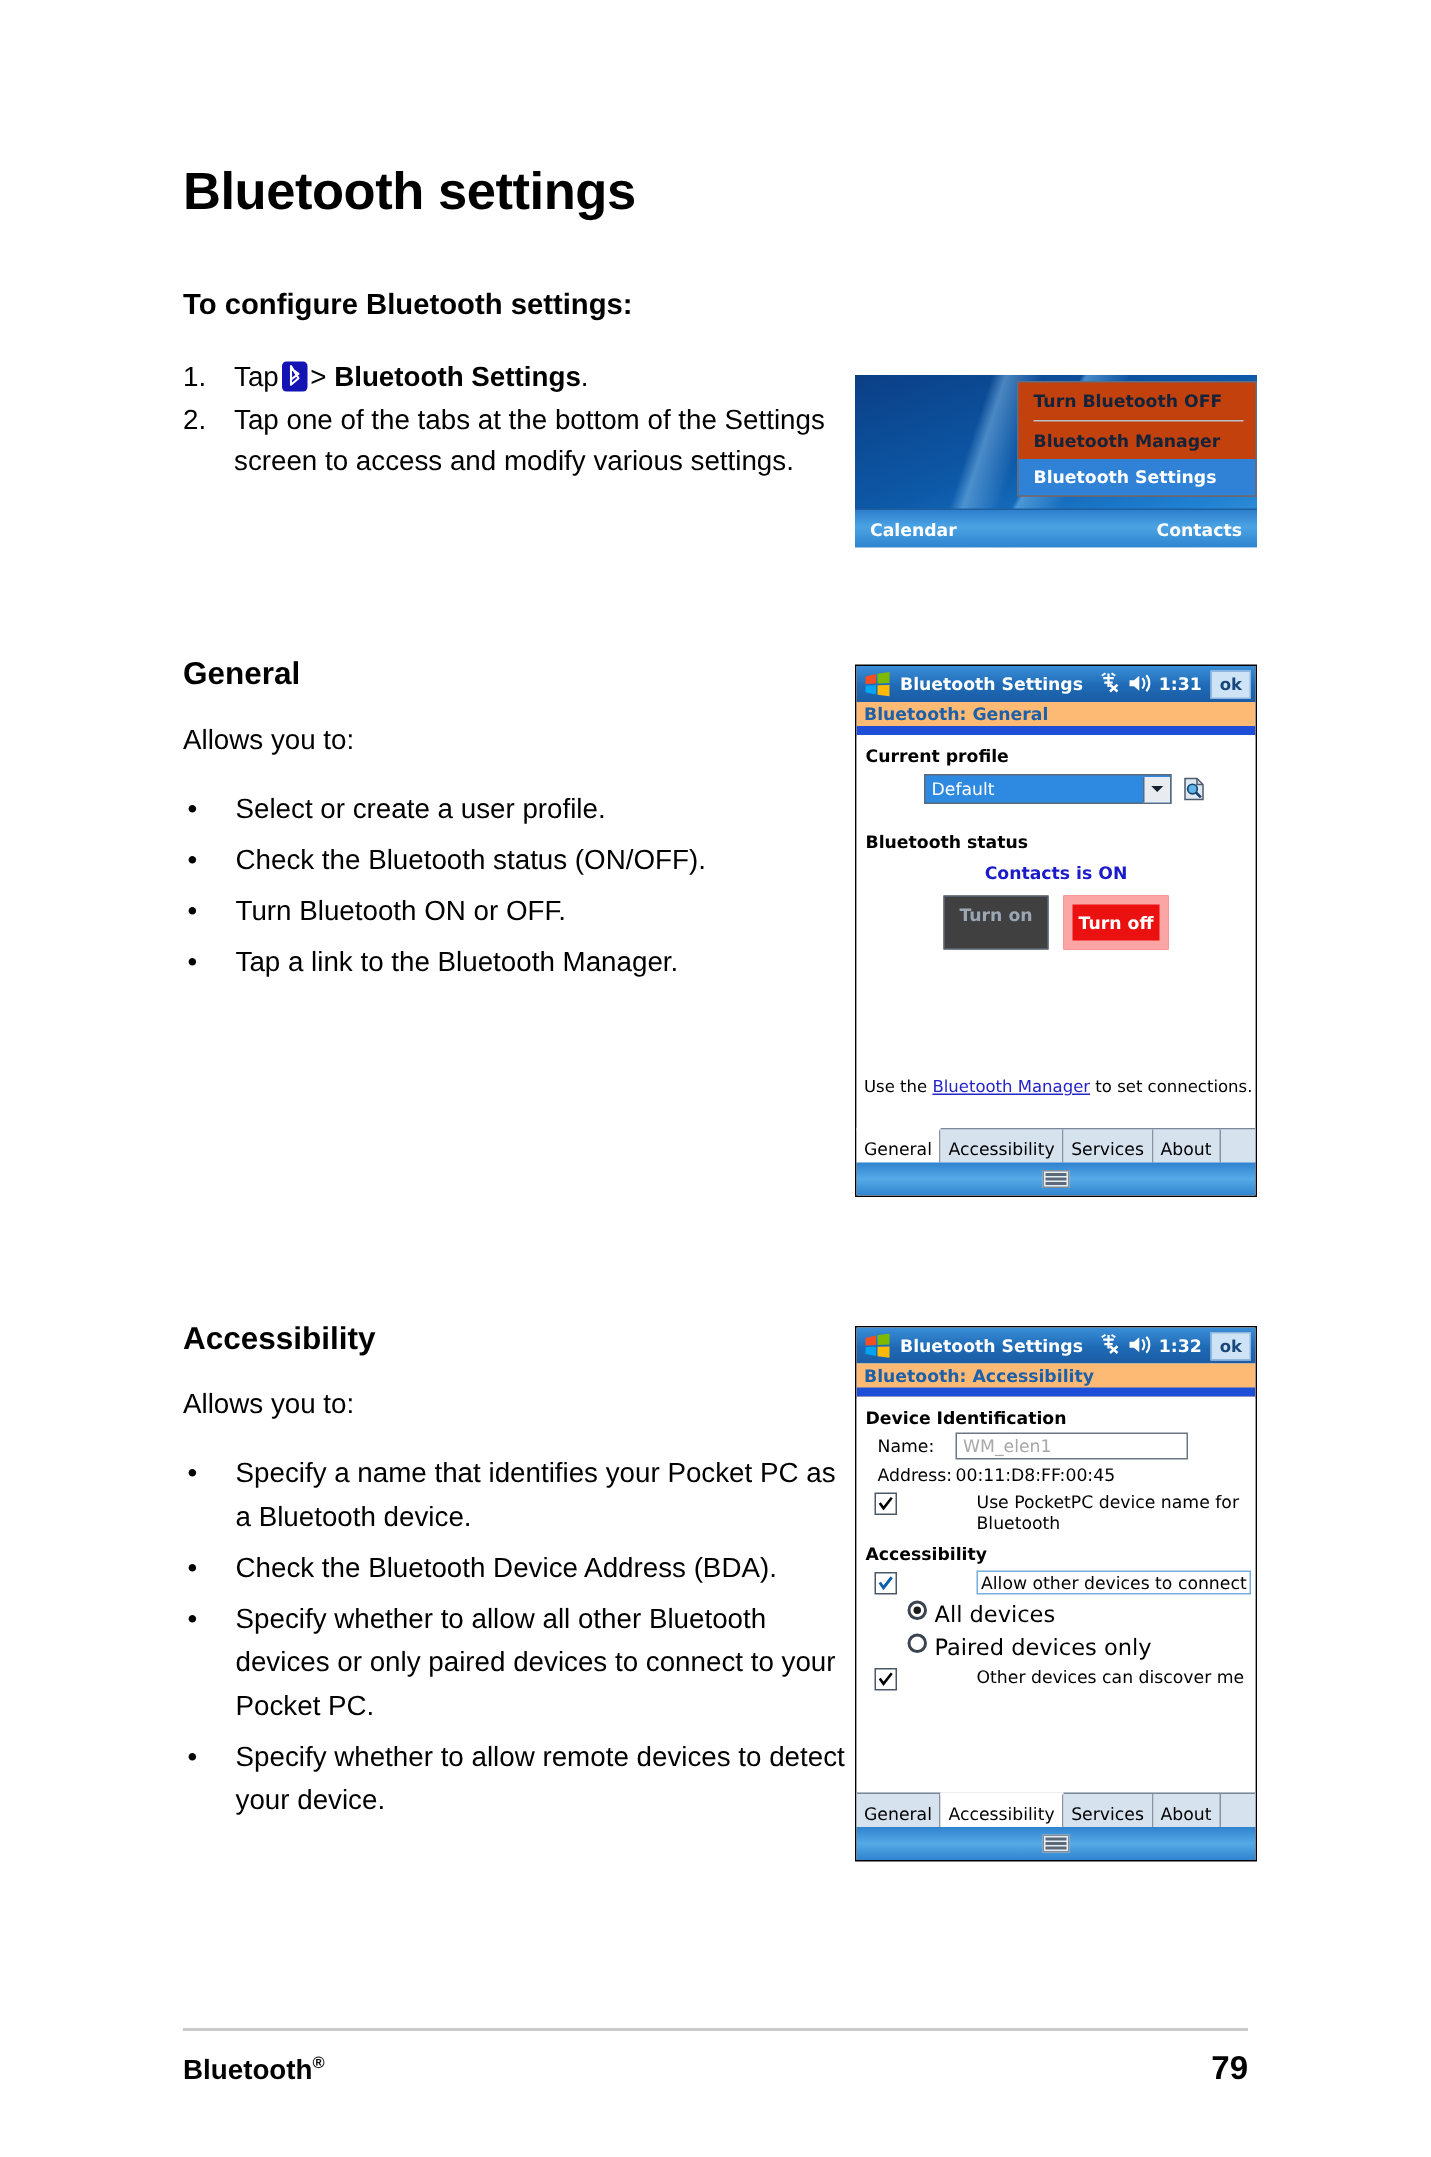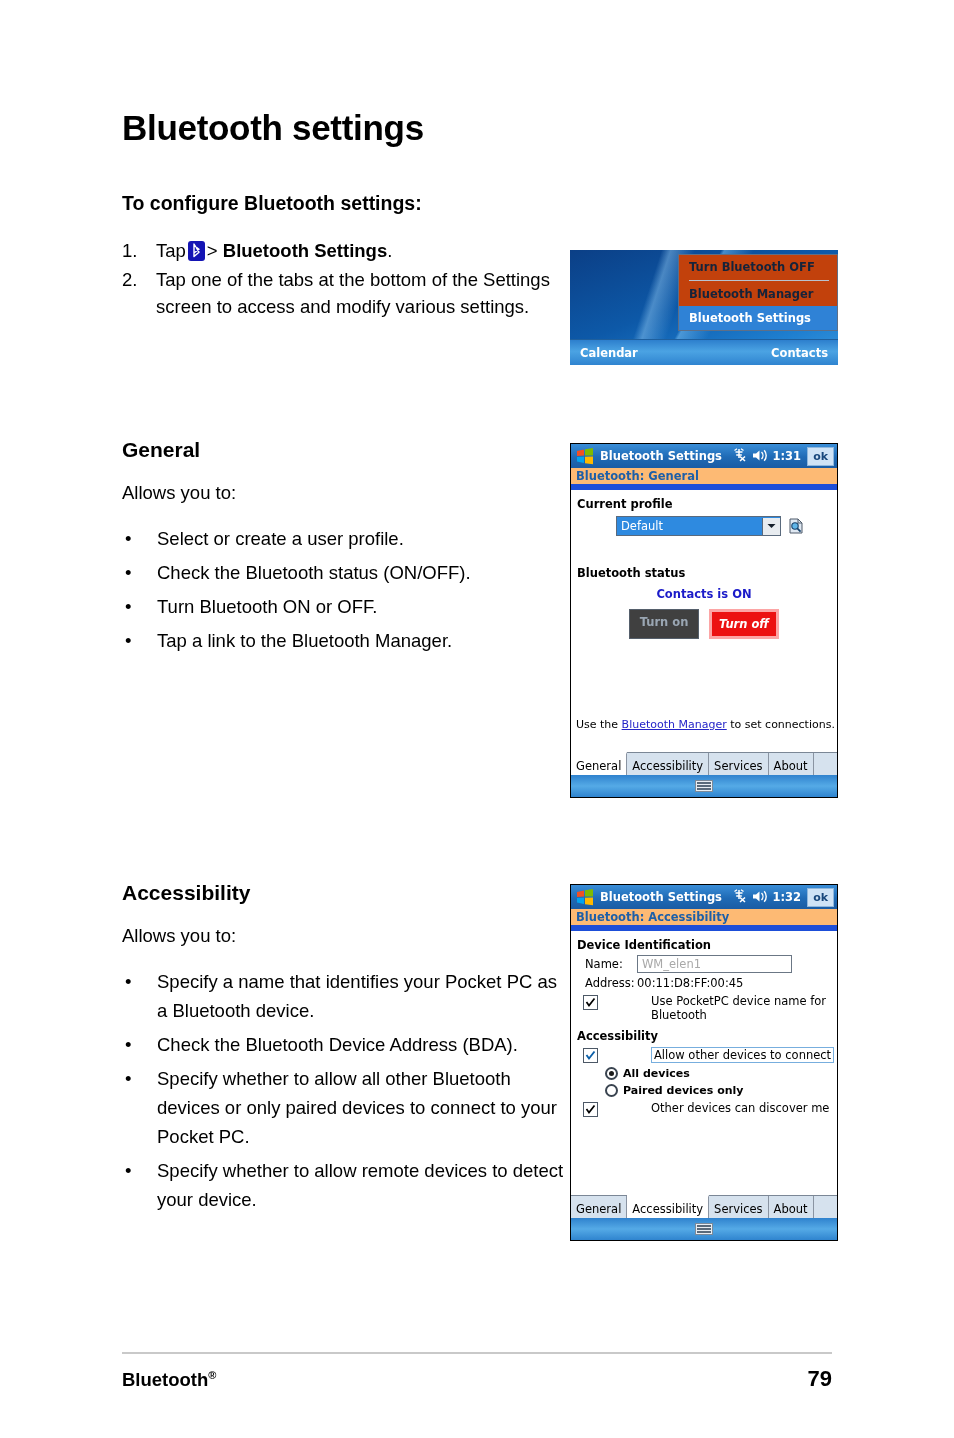--- a/index.html
+++ b/index.html
@@ -329,23 +329,22 @@
     text-align: center;
     box-sizing: border-box;
   }
   .btn.disabled {
     background: #404040;
     border: 1px solid #555f6b;
     color: #9aa6b3;
   }
   .btn.danger {
     background: #ec1111;
-    border: 3px solid #fca5a5;
+    border: 6px solid #fca5a5;
     color: #ffffff;
-    font-style: italic;
   }
 
   .hint-line {
     position: absolute;
     left: 0; right: 0;
     bottom: 66px;
     font-size: 11px;
     color: #000000;
     padding-left: 5px;
     white-space: nowrap;
@@ -440,24 +439,22 @@
   }
   .checkbox svg { position: absolute; left: 1px; top: 1px; }
   .chk-text { line-height: 14px; }
   .chk-text.highlight {
     background: #ffffff;
     border: 1px solid #77aede;
     padding: 0 2px;
   }
   .radio-row {
     display: flex;
-    align-items: center;
-    font-size: 11px;
+    font-size: 15px;
     padding: 4px 0 0 34px;
-    font-weight: bold;
   }
   .radio {
     width: 13px; height: 13px;
     border: 2px solid #3a4450;
     border-radius: 50%;
     background: #ffffff;
     margin-right: 5px;
     flex: 0 0 auto;
     position: relative;
     box-sizing: border-box;
@@ -589,21 +586,21 @@
         <span class="search-icon-btn">
           <svg width="18" height="18" viewBox="0 0 18 18">
             <path d="M3 2 L11 2 L15 6 L15 16 L3 16 Z" fill="#dfe8f2" stroke="#4e5b6b" stroke-width="1"></path>
             <path d="M11 2 L11 6 L15 6" fill="none" stroke="#4e5b6b" stroke-width="1"></path>
             <circle cx="8" cy="9" r="3.2" fill="#5fb5e8" stroke="#17436d" stroke-width="1.1"></circle>
             <path d="M10.3 11.3 L13.6 14.6" stroke="#17436d" stroke-width="1.8"></path>
           </svg>
         </span>
       </div>
 
-      <div class="grp-label" style="padding-top:18px;margin-top:12px;">Bluetooth status</div>
+      <div class="grp-label" style="padding-top:18px;">Bluetooth status</div>
 
       <div class="status-text">Contacts is ON</div>
 
       <div class="btn-row">
         <div class="btn disabled">Turn on</div>
         <div class="btn danger">Turn off</div>
       </div>
     </div>
 
     <div class="hint-line"><span>Use the </span><a href="#">Bluetooth Manager</a><span> to set connections.</span></div>

